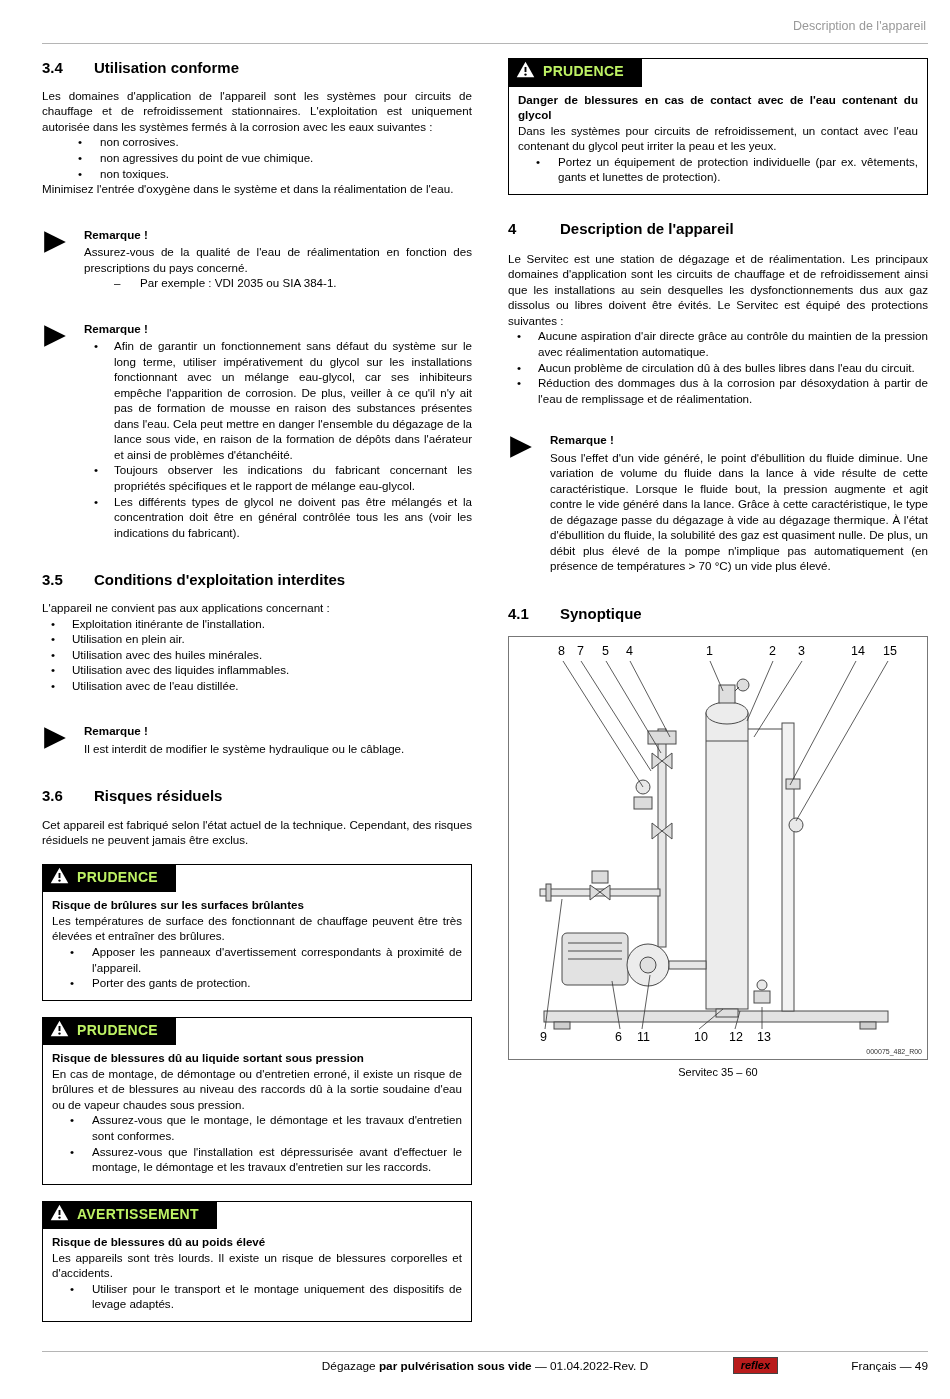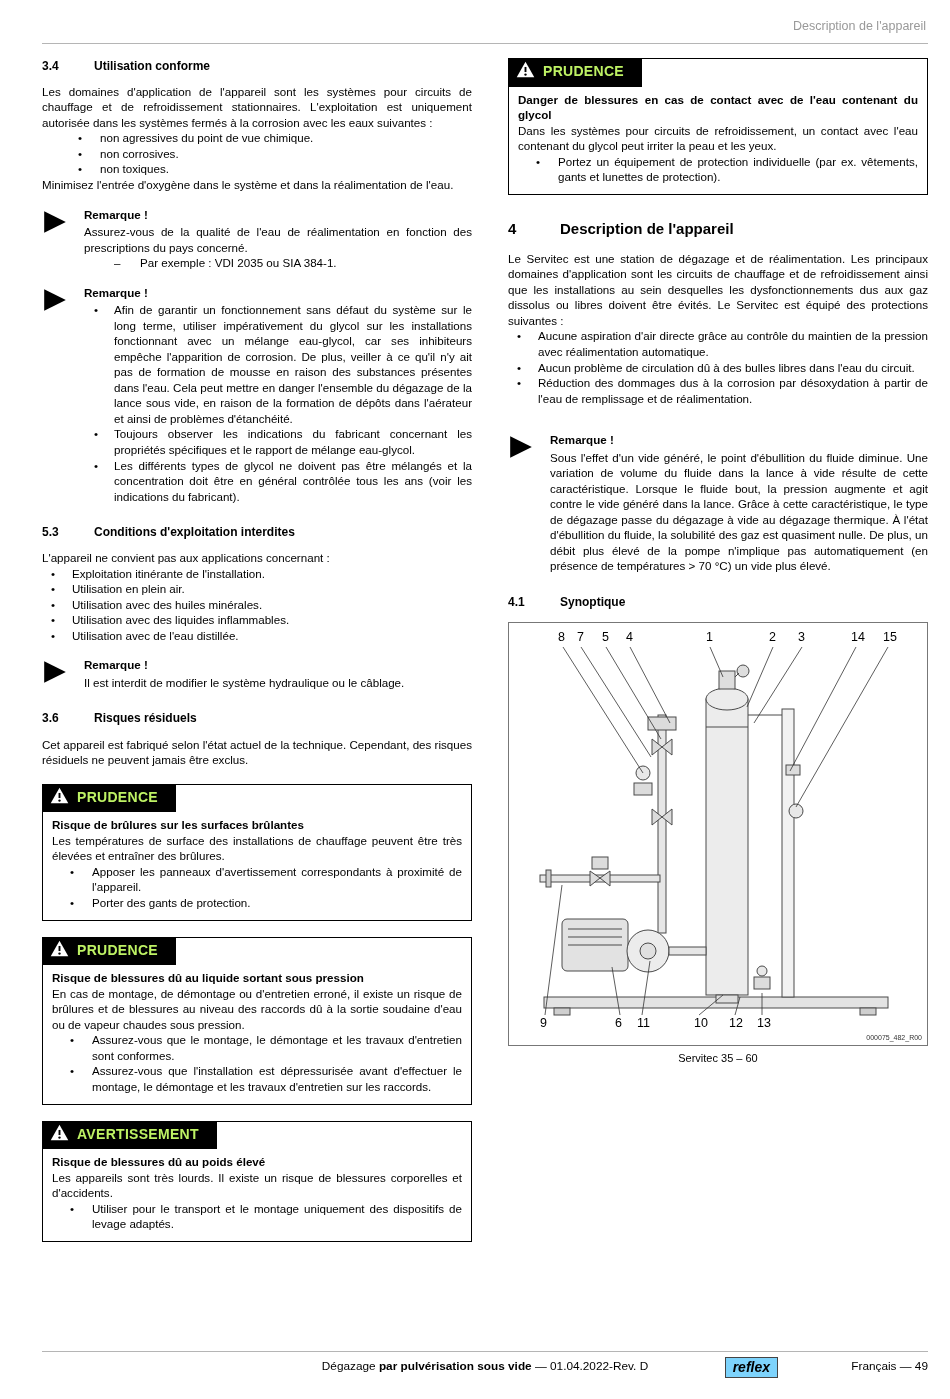--- a/index.html
+++ b/index.html
@@ -13,37 +13,37 @@
 
   .pagehead { display:flex; justify-content:flex-end; color:#999;
     font-size:12.5px; padding:8px 2px 8px 0; border-bottom:1px solid #b5b5b5; }
 
   .columns { display:flex; gap:36px; margin-top:8px; }
   .col-left { width:430px; flex:none; }
   .col-right { width:420px; flex:none; }
 
   p { text-align:justify; }
 
-  .h2 { display:flex; font-size:12px; margin:20px 0 10px; }
+  .h2 { display:flex; font-size:15px; margin:20px 0 10px; }
   .h1 { display:flex; font-size:15px; margin:24px 0 12px; }
   .h1 .hnum, .h2 .hnum { width:52px; flex:none; }
   .first-h { margin-top:6px; }
 
   ul { list-style:none; }
   ul li { text-align:justify; }
   ul.b1 li { position:relative; padding-left:30px; }
   ul.b1 li::before { content:"•"; position:absolute; left:9px; }
   ul.b2 li { position:relative; padding-left:58px; }
   ul.b2 li::before { content:"•"; position:absolute; left:36px; }
   ul.rb li { position:relative; padding-left:30px; }
   ul.rb li::before { content:"•"; position:absolute; left:10px; }
   ul.wb li { position:relative; padding-left:40px; }
   ul.wb li::before { content:"•"; position:absolute; left:18px; }
 
-  .remark { display:flex; margin:14px 0; }
+  .remark { display:flex; margin:30px 0; }
   .remark-tri { flex:none; width:42px; padding-top:2px; }
   .remark-body { flex:1; }
   .rtitle { font-weight:bold; margin-bottom:2px; }
   .dashrow { display:flex; padding-left:30px; }
   .dashrow .dash { width:26px; flex:none; }
 
   .warnbox { border:1px solid #000; padding:0 9px 9px; margin:16px 0; }
   .warnbar { display:inline-flex; align-items:center; gap:8px;
     background:#000; color:#bef264; font-weight:bold; font-size:14px;
     letter-spacing:.3px; padding:3px 18px 4px 8px; margin:-1px 0 5px -10px; }
@@ -53,21 +53,21 @@
   .figbox { position:relative; height:424px; border:1px solid #777; background:#fff; }
   .figsvg { position:absolute; inset:0; width:100%; height:100%; }
   .flab { position:absolute; font-size:12.5px; }
   .fref { position:absolute; right:5px; bottom:3px; font-size:7px; color:#333; }
   .figcap { text-align:center; font-size:11px; margin-top:5px; }
 
   .pagefoot { position:absolute; left:42px; right:22px; bottom:12px;
     border-top:1px solid #b5b5b5; padding-top:7px; font-size:11.8px; height:36px; }
   .foot-center { position:absolute; left:0; right:0; top:7px; text-align:center; }
   .foot-logo { position:absolute; right:150px; top:5px; border:1px solid #444;
-    background:#7dd3fc; padding:0 7px; font-weight:bold; font-style:italic; font-size:14px; }
+    background:#b91c1c; padding:0 7px; font-weight:bold; font-style:italic; font-size:11px; }
   .foot-page { position:absolute; right:0; top:7px; }
 </style>
 </head>
 <body>
 
 <div class="page">
 
   <header class="pagehead">
     <span>Description de l'appareil</span>
   </header>
@@ -75,22 +75,22 @@
   <div class="columns">
 
     <div class="col-left">
 
       <h2 class="h2 first-h">
         <span class="hnum">3.4</span>
         <span>Utilisation conforme</span>
       </h2>
       <p>Les domaines d'application de l'appareil sont les systèmes pour circuits de chauffage et de refroidissement stationnaires. L'exploitation est uniquement autorisée dans les systèmes fermés à la corrosion avec les eaux suivantes :</p>
       <ul class="b2">
+        <li>non corrosives.</li>
         <li>non agressives du point de vue chimique.</li>
-        <li>non corrosives.</li>
         <li>non toxiques.</li>
       </ul>
       <p>Minimisez l'entrée d'oxygène dans le système et dans la réalimentation de l'eau.</p>
 
       <div class="remark">
         <span class="remark-tri">
           <svg viewBox="0 0 24 24" width="26" height="26">
               <path d="M2 2 L22 12 L2 22 Z" fill="#000"></path>
             </svg>
         </span>
@@ -114,21 +114,21 @@
           <p class="rtitle">Remarque !</p>
           <ul class="rb">
             <li>Afin de garantir un fonctionnement sans défaut du système sur le long terme, utiliser impérativement du glycol sur les installations fonctionnant avec un mélange eau-glycol, car ses inhibiteurs empêche l'apparition de corrosion. De plus, veiller à ce qu'il n'y ait pas de formation de mousse en raison des substances présentes dans l'eau. Cela peut mettre en danger l'ensemble du dégazage de la lance sous vide, en raison de la formation de dépôts dans l'aérateur et ainsi de problèmes d'étanchéité.</li>
             <li>Toujours observer les indications du fabricant concernant les propriétés spécifiques et le rapport de mélange eau-glycol.</li>
             <li>Les différents types de glycol ne doivent pas être mélangés et la concentration doit être en général contrôlée tous les ans (voir les indications du fabricant).</li>
           </ul>
         </div>
       </div>
 
       <h2 class="h2">
-        <span class="hnum">5.3</span>
+        <span class="hnum">3.5</span>
         <span>Conditions d'exploitation interdites</span>
       </h2>
       <p>L'appareil ne convient pas aux applications concernant :</p>
       <ul class="b1">
         <li>Exploitation itinérante de l'installation.</li>
         <li>Utilisation en plein air.</li>
         <li>Utilisation avec des huiles minérales.</li>
         <li>Utilisation avec des liquides inflammables.</li>
         <li>Utilisation avec de l'eau distillée.</li>
       </ul>
@@ -156,21 +156,21 @@
           <span>
             <svg viewBox="0 0 26 23" width="19" height="17">
                 <path d="M13 1 L25 22 H1 Z" fill="#fff"></path>
                 <path d="M13 8 v7" stroke="#000" stroke-width="2.6"></path>
                 <circle cx="13" cy="18.5" r="1.6" fill="#000"></circle>
               </svg>
           </span>
           <span>PRUDENCE</span>
         </div>
         <p class="wb-head">Risque de brûlures sur les surfaces brûlantes</p>
-        <p>Les températures de surface des installations de chauffage peuvent être très élevées et entraîner des brûlures.</p>
+        <p>Les températures de surface des fonctionnant de chauffage peuvent être très élevées et entraîner des brûlures.</p>
         <ul class="wb">
           <li>Apposer les panneaux d'avertissement correspondants à proximité de l'appareil.</li>
           <li>Porter des gants de protection.</li>
         </ul>
       </section>
 
       <section class="warnbox">
         <div class="warnbar">
           <span>
             <svg viewBox="0 0 26 23" width="19" height="17">

